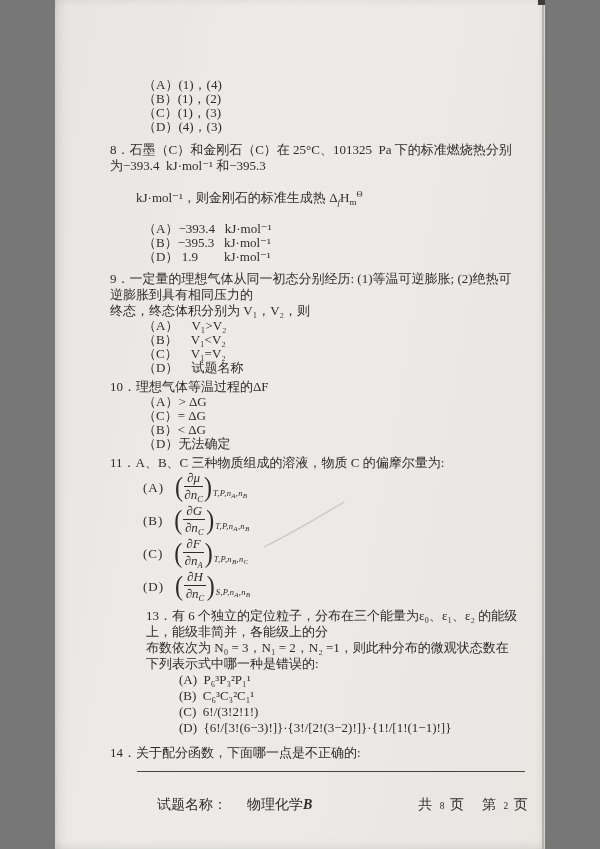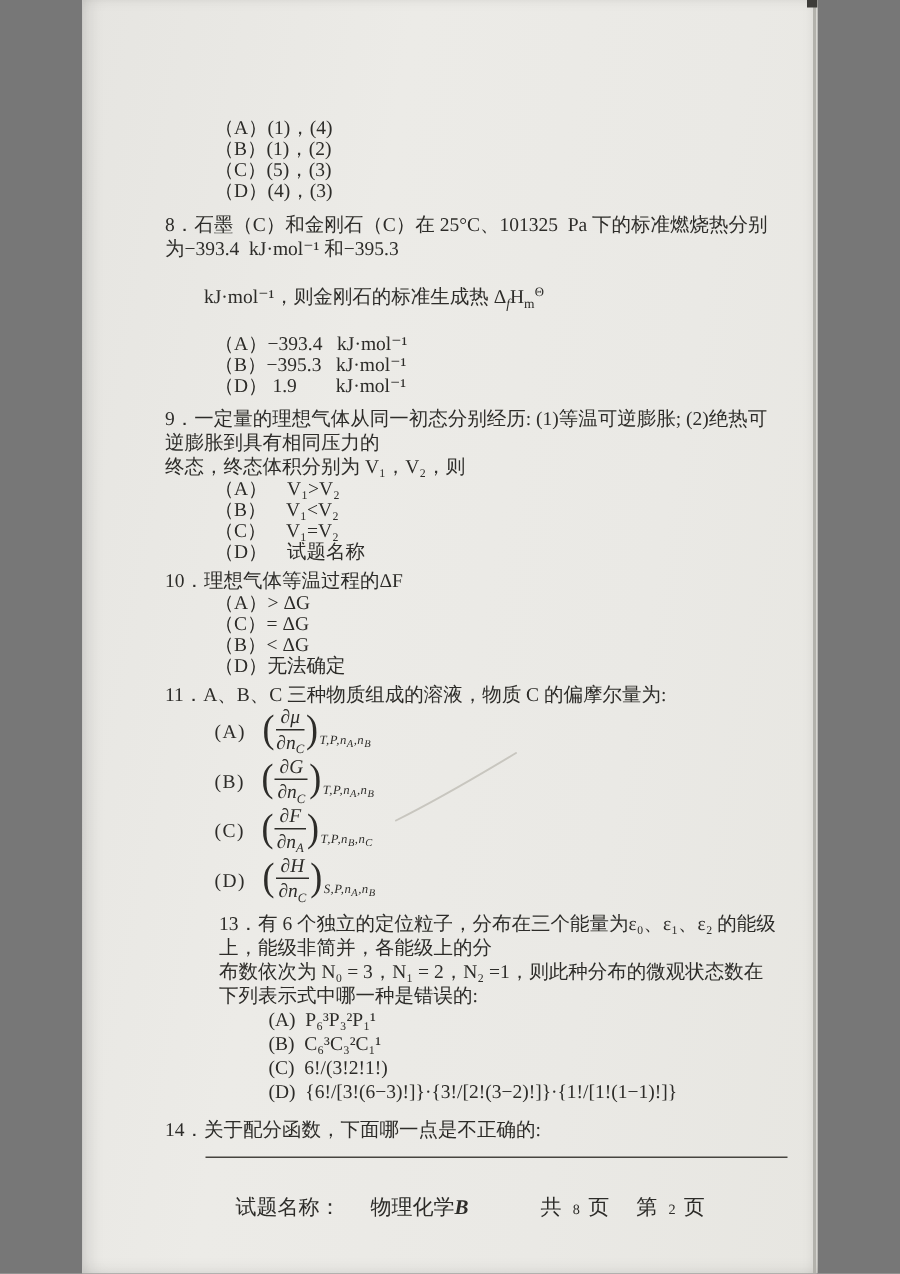--- a/index.html
+++ b/index.html
@@ -39,37 +39,37 @@
   .frac .num{display:block;font-size:13px;padding:0 3px 2px;border-bottom:1px solid #2d2c29;}
   .frac .den{display:block;font-size:13px;padding-top:1px;}
   .den-sub{font-size:8.5px;font-style:italic;vertical-align:-3px;}
   .cond{font-size:8.5px;font-style:italic;align-self:flex-end;margin-bottom:4px;letter-spacing:.3px;}
   .cond .cs{font-size:7px;vertical-align:-2px;}
   
   .footer-line{position:absolute;left:82px;right:20px;top:771px;border-top:1.6px solid #46443f;}
   .footer{position:absolute;left:88px;top:780px;font-size:14px;white-space:pre;}
   .footer .subject{margin-left:20px;}
   .footer .subject-b{font-style:italic;font-weight:bold;}
-  .footer .pages{margin-left:48px;letter-spacing:2px;}
+  .footer .pages{margin-left:106px;letter-spacing:2px;}
   .footer .num-small{font-size:9.5px;letter-spacing:0;}
   
   .edge-line{position:absolute;right:1px;top:0;bottom:0;width:2px;background:#b3b2ac;}
   .corner-mark{position:absolute;right:0;top:0;width:7px;height:5px;background:#3d3c39;}
   .pencil-arc{position:absolute;left:203px;top:497px;}
 </style>
 </head>
 <body>
 
 <div class="page">
   <div class="content">
 
     <div>
       <div class="opt">（A）(1)，(4)</div>
       <div class="opt">（B）(1)，(2)</div>
-      <div class="opt">（C）(5)，(3)</div>
+      <div class="opt">（C）(1)，(3)</div>
       <div class="opt">（D）(4)，(3)</div>
     </div>
 
     <section style="margin-top:8px;">
       <div class="stem">8．石墨（C）和金刚石（C）在 25°C、101325  Pa 下的标准燃烧热分别为−393.4  kJ·mol⁻¹ 和−395.3</div>
       <div class="stem">
         <span>kJ·mol⁻¹，则金刚石的标准生成热 </span><span class="fx"><span class="b">Δ</span><sub class="it">f</sub><span class="b">H</span><sub>m</sub><sup>Θ</sup></span>
       </div>
       <div>
         <div class="opt">（A）−393.4   kJ·mol⁻¹</div>

